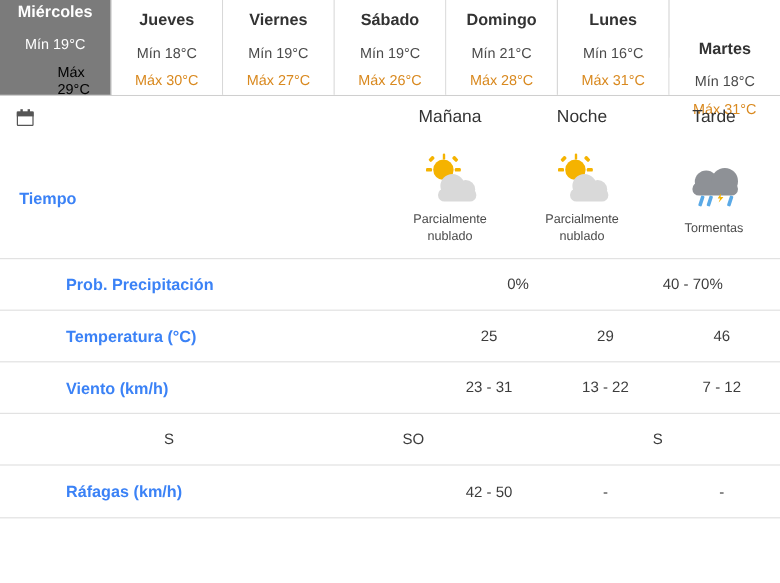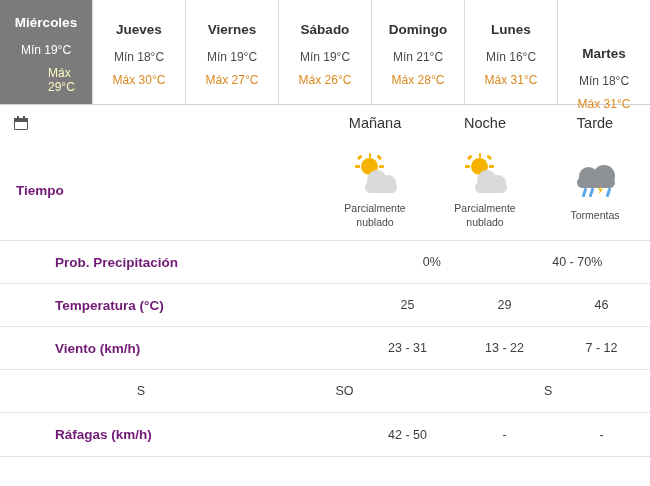--- a/index.html
+++ b/index.html
@@ -13,21 +13,21 @@
     background: #ffffff;
     font-family: "Liberation Sans", sans-serif;
     color: #333;
     overflow: hidden;
   }
 
   
   .day-strip {
     display: flex;
     width: 650px;
-    height: 105px;
+    height: 80px;
     border-bottom: 1px solid #cfcfcf;
     justify-content: center;
   }
   .day-cell {
     flex: 1 1 0;
     border-right: 1px solid #d8d8d8;
     display: flex;
     flex-direction: column;
     align-items: center;
     justify-content: center;
@@ -48,42 +48,42 @@
   .day-min {
     font-size: 12px;
     color: #4a4a4a;
     margin-bottom: 9px;
   }
   .day-cell.active .day-min { color: #ffffff; }
   .day-max {
     font-size: 12px;
     color: #d9891f;
   }
-  .day-cell.active .day-max { color: #fef9c3; margin-left: 48px; }
+  .day-cell.active .day-max { color: #000000; margin-left: 48px; }
 
   
   .table {
     width: 650px;
   }
   .row {
     display: flex;
     width: 650px;
     border-bottom: 1px solid #e2e2e2;
     align-items: stretch;
   }
   .row.no-border { border-bottom: none; }
   .col-label {
     width: 320px;
     flex: 0 0 320px;
     display: flex;
     align-items: center;
     padding-left: 16px;
     font-size: 13.5px;
     font-weight: bold;
-    color: #701a75;
+    color: #3b82f6;
   }
   .col-period {
     flex: 1 1 0;
     display: flex;
     flex-direction: column;
     align-items: center;
     justify-content: center;
     font-size: 12.5px;
     color: #3d3d3d;
     text-align: center;

